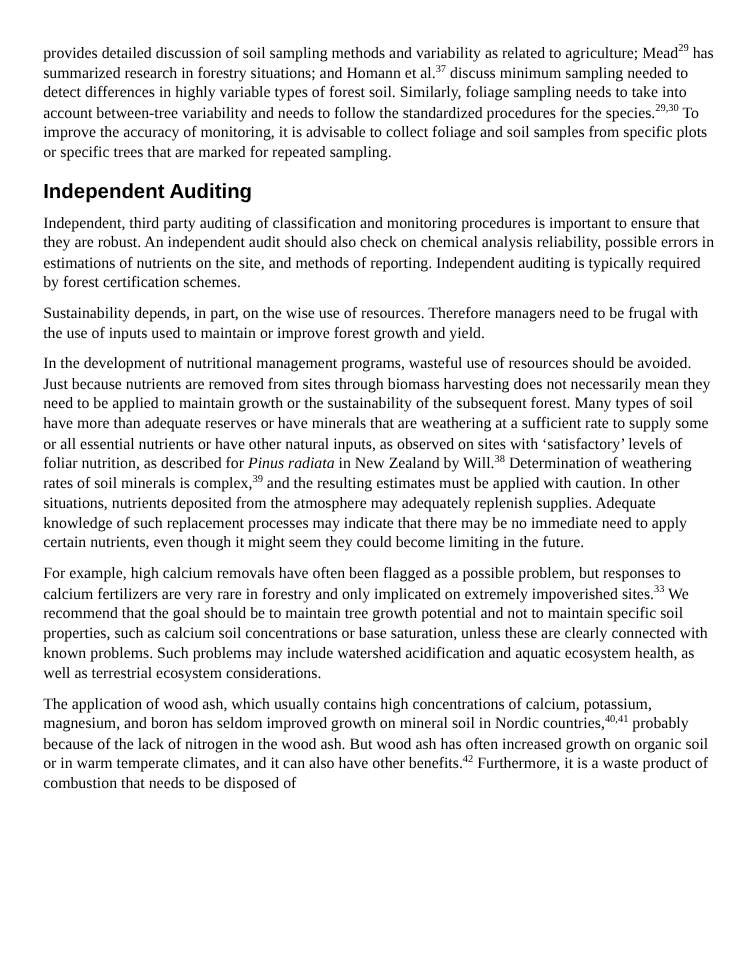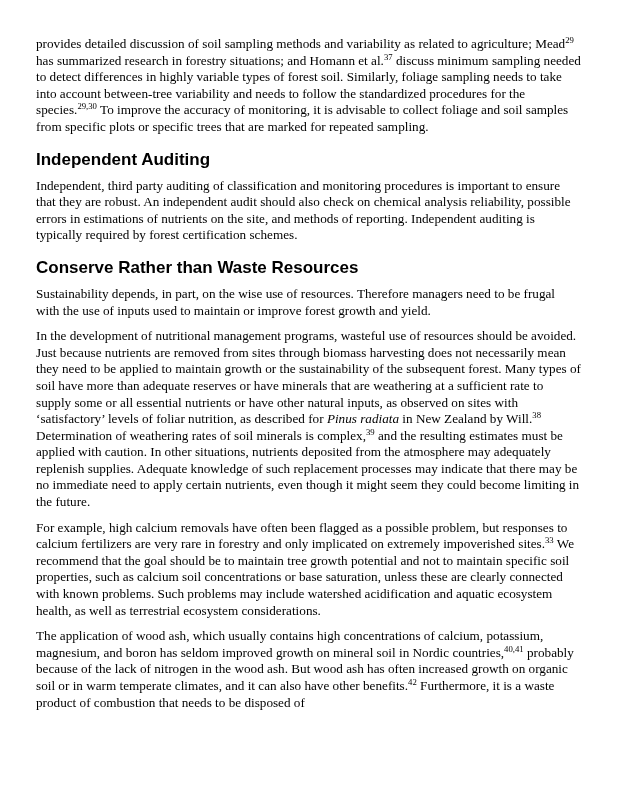--- a/index.html
+++ b/index.html
@@ -11,21 +11,21 @@
     width: 617px;
     height: 800px;
     overflow: hidden;
     color: #000000;
     font-family: "Liberation Serif", serif;
   }
   .page {
     box-sizing: border-box;
     width: 617px;
     min-height: 800px;
-    padding: 36px 36px 24px 36px;
+    padding: 36px 20px 24px 36px;
     background: #ffffff;
   }
   .content p {
     margin: 0 0 9px 0;
     font-size: 13.2px;
     line-height: 16.6px;
     text-align: left;
   }
   .content h2 {
     font-family: "Liberation Sans", sans-serif;
@@ -44,19 +44,18 @@
   }
 </style>
 </head>
 <body>
 
 <main class="page">
   <div class="content">
       <p><span>provides detailed discussion of soil sampling methods and variability as related to agriculture; Mead</span><sup>29</sup><span> has summarized research in forestry situations; and Homann et al.</span><sup>37</sup><span> discuss minimum sampling needed to detect differences in highly variable types of forest soil. Similarly, foliage sampling needs to take into account between-tree variability and needs to follow the standardized procedures for the species.</span><sup>29,30</sup><span> To improve the accuracy of monitoring, it is advisable to collect foliage and soil samples from specific plots or specific trees that are marked for repeated sampling.</span></p>
       <h2><span>Independent Auditing</span></h2>
       <p><span>Independent, third party auditing of classification and monitoring procedures is important to ensure that they are robust. An independent audit should also check on chemical analysis reliability, possible errors in estimations of nutrients on the site, and methods of reporting. Independent auditing is typically required by forest certification schemes.</span></p>
-      <h2><span>Conserve Rather than Waste Resources</span></h2>
       <p><span>Sustainability depends, in part, on the wise use of resources. Therefore managers need to be frugal with the use of inputs used to maintain or improve forest growth and yield.</span></p>
       <p><span>In the development of nutritional management programs, wasteful use of resources should be avoided. Just because nutrients are removed from sites through biomass harvesting does not necessarily mean they need to be applied to maintain growth or the sustainability of the subsequent forest. Many types of soil have more than adequate reserves or have minerals that are weathering at a sufficient rate to supply some or all essential nutrients or have other natural inputs, as observed on sites with ‘satisfactory’ levels of foliar nutrition, as described for </span><i>Pinus radiata</i><span> in New Zealand by Will.</span><sup>38</sup><span> Determination of weathering rates of soil minerals is complex,</span><sup>39</sup><span> and the resulting estimates must be applied with caution. In other situations, nutrients deposited from the atmosphere may adequately replenish supplies. Adequate knowledge of such replacement processes may indicate that there may be no immediate need to apply certain nutrients, even though it might seem they could become limiting in the future.</span></p>
       <p><span>For example, high calcium removals have often been flagged as a possible problem, but responses to calcium fertilizers are very rare in forestry and only implicated on extremely impoverished sites.</span><sup>33</sup><span> We recommend that the goal should be to maintain tree growth potential and not to maintain specific soil properties, such as calcium soil concentrations or base saturation, unless these are clearly connected with known problems. Such problems may include watershed acidification and aquatic ecosystem health, as well as terrestrial ecosystem considerations.</span></p>
       <p><span>The application of wood ash, which usually contains high concentrations of calcium, potassium, magnesium, and boron has seldom improved growth on mineral soil in Nordic countries,</span><sup>40,41</sup><span> probably because of the lack of nitrogen in the wood ash. But wood ash has often increased growth on organic soil or in warm temperate climates, and it can also have other benefits.</span><sup>42</sup><span> Furthermore, it is a waste product of combustion that needs to be disposed of</span></p>
     </div>
 </main>
 
 </body></html>

